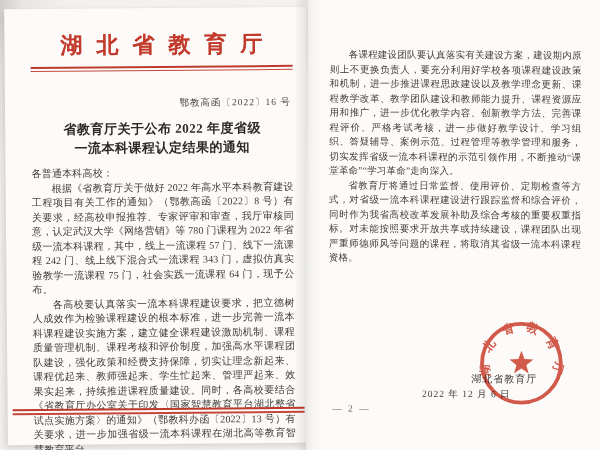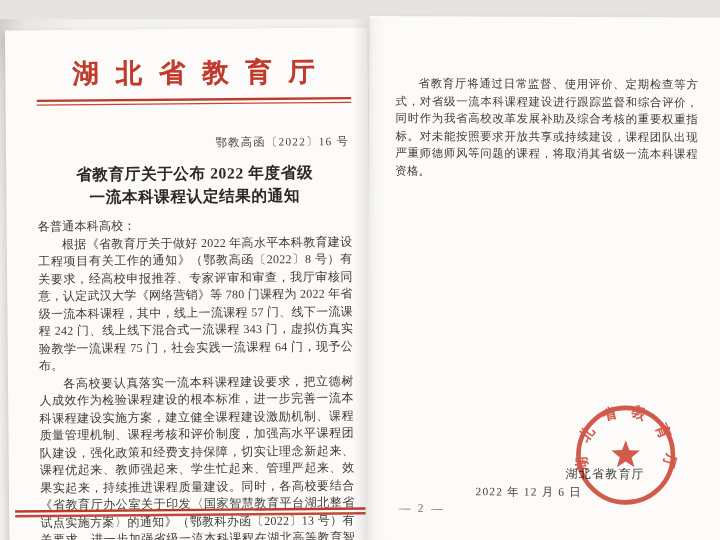--- a/index.html
+++ b/index.html
@@ -4,21 +4,20 @@
 <style>
   html,body{margin:0;padding:0;}
   body{
     width:600px;height:450px;overflow:hidden;position:relative;
     background:#e6e4e1;
     font-family:"Liberation Serif","DejaVu Serif",serif;
   }
   .scan{
     position:absolute;inset:0;
     background:linear-gradient(110deg,#cfcdca 0%,#e9e7e4 3%,#f3f1ee 9%,#f6f4f1 100%);
-    margin-top:16px;
   }
   .page{position:absolute;background:#fcfbf9;}
   .page-left{
     left:6px;top:8px;width:302px;height:436px;
     transform:rotate(-0.5deg);
     box-shadow:-3px 3px 6px rgba(70,65,60,0.16), 0 0 2px rgba(0,0,0,0.05);
   }
   .page-right{
     left:307px;top:-2px;width:294px;height:454px;
     transform:rotate(0.25deg);
@@ -59,21 +58,21 @@
     text-align:justify;word-break:break-all;letter-spacing:0.2px;
   }
   .rp-body p{margin:0;text-indent:2em;}
   .rp-body p.continuation{text-indent:0;}
   .attachment{margin-top:10px;text-indent:2em;}
   .issuer{
     position:absolute;left:128px;top:374px;width:140px;text-align:center;
     font-size:10px;color:#3e3b37;letter-spacing:1px;
   }
   .issue-date{
-    position:absolute;left:90px;top:390px;width:140px;text-align:left;
+    position:absolute;left:90px;top:390px;width:140px;text-align:center;
     font-size:9.5px;color:#45413c;letter-spacing:1px;
   }
   .pagenum{position:absolute;left:26px;top:406px;font-size:9.5px;color:#6b6761;letter-spacing:2px;}
   .seal{
     position:absolute;left:167px;top:317px;width:96px;height:96px;z-index:4;
     opacity:0.88;mix-blend-mode:multiply;
   }
 </style>
 </head>
 <body>
@@ -93,20 +92,21 @@
         <p class="salutation">各普通本科高校：</p>
         <p>根据《省教育厅关于做好 2022 年高水平本科教育建设工程项目有关工作的通知》（鄂教高函〔2022〕8 号）有关要求，经高校申报推荐、专家评审和审查，我厅审核同意，认定武汉大学《网络营销》等 780 门课程为 2022 年省级一流本科课程，其中，线上一流课程 57 门、线下一流课程 242 门、线上线下混合式一流课程 343 门，虚拟仿真实验教学一流课程 75 门，社会实践一流课程 64 门，现予公布。</p>
         <p>各高校要认真落实一流本科课程建设要求，把立德树人成效作为检验课程建设的根本标准，进一步完善一流本科课程建设实施方案，建立健全课程建设激励机制、课程质量管理机制、课程考核和评价制度，加强高水平课程团队建设，强化政策和经费支持保障，切实让理念新起来、课程优起来、教师强起来、学生忙起来、管理严起来、效果实起来，持续推进课程质量建设。同时，各高校要结合《省教育厅办公室关于印发〈国家智慧教育平台湖北整省试点实施方案〉的通知》（鄂教科办函〔2022〕13 号）有关要求，进一步加强省级一流本科课程在湖北高等教育智慧教育平台</p>
       </div>
     </div>
     <div class="rule-bottom"></div>
   </div>
 
   <div class="page page-right">
     <div class="rp-body">
+      <p>各课程建设团队要认真落实有关建设方案，建设期内原则上不更换负责人，要充分利用好学校各项课程建设政策和机制，进一步推进课程思政建设以及教学理念更新、课程教学改革、教学团队建设和教师能力提升、课程资源应用和推广，进一步优化教学内容、创新教学方法、完善课程评价、严格考试考核，进一步做好教学设计、学习组织、答疑辅导、案例示范、过程管理等教学管理和服务，切实发挥省级一流本科课程的示范引领作用，不断推动“课堂革命”“学习革命”走向深入。</p>
       <p>省教育厅将通过日常监督、使用评价、定期检查等方式，对省级一流本科课程建设进行跟踪监督和综合评价，同时作为我省高校改革发展补助及综合考核的重要权重指标。对未能按照要求开放共享或持续建设，课程团队出现严重师德师风等问题的课程，将取消其省级一流本科课程资格。</p>
     </div>
 
     <div class="issuer">湖北省教育厅</div>
     <div class="issue-date">2022 年 12 月 6 日</div>
 
     <svg class="seal" viewBox="-50 -50 100 100">
       <circle cx="0" cy="0" r="41" fill="none" stroke="#cf4434" stroke-width="4"></circle>
       <polygon fill="#cf4434" points="0,-13 3.17,-4.37 12.36,-4.02 5.13,2.06 7.64,10.52 0,5.4 -7.64,10.52 -5.13,2.06 -12.36,-4.02 -3.17,-4.37"></polygon>
       <defs>

